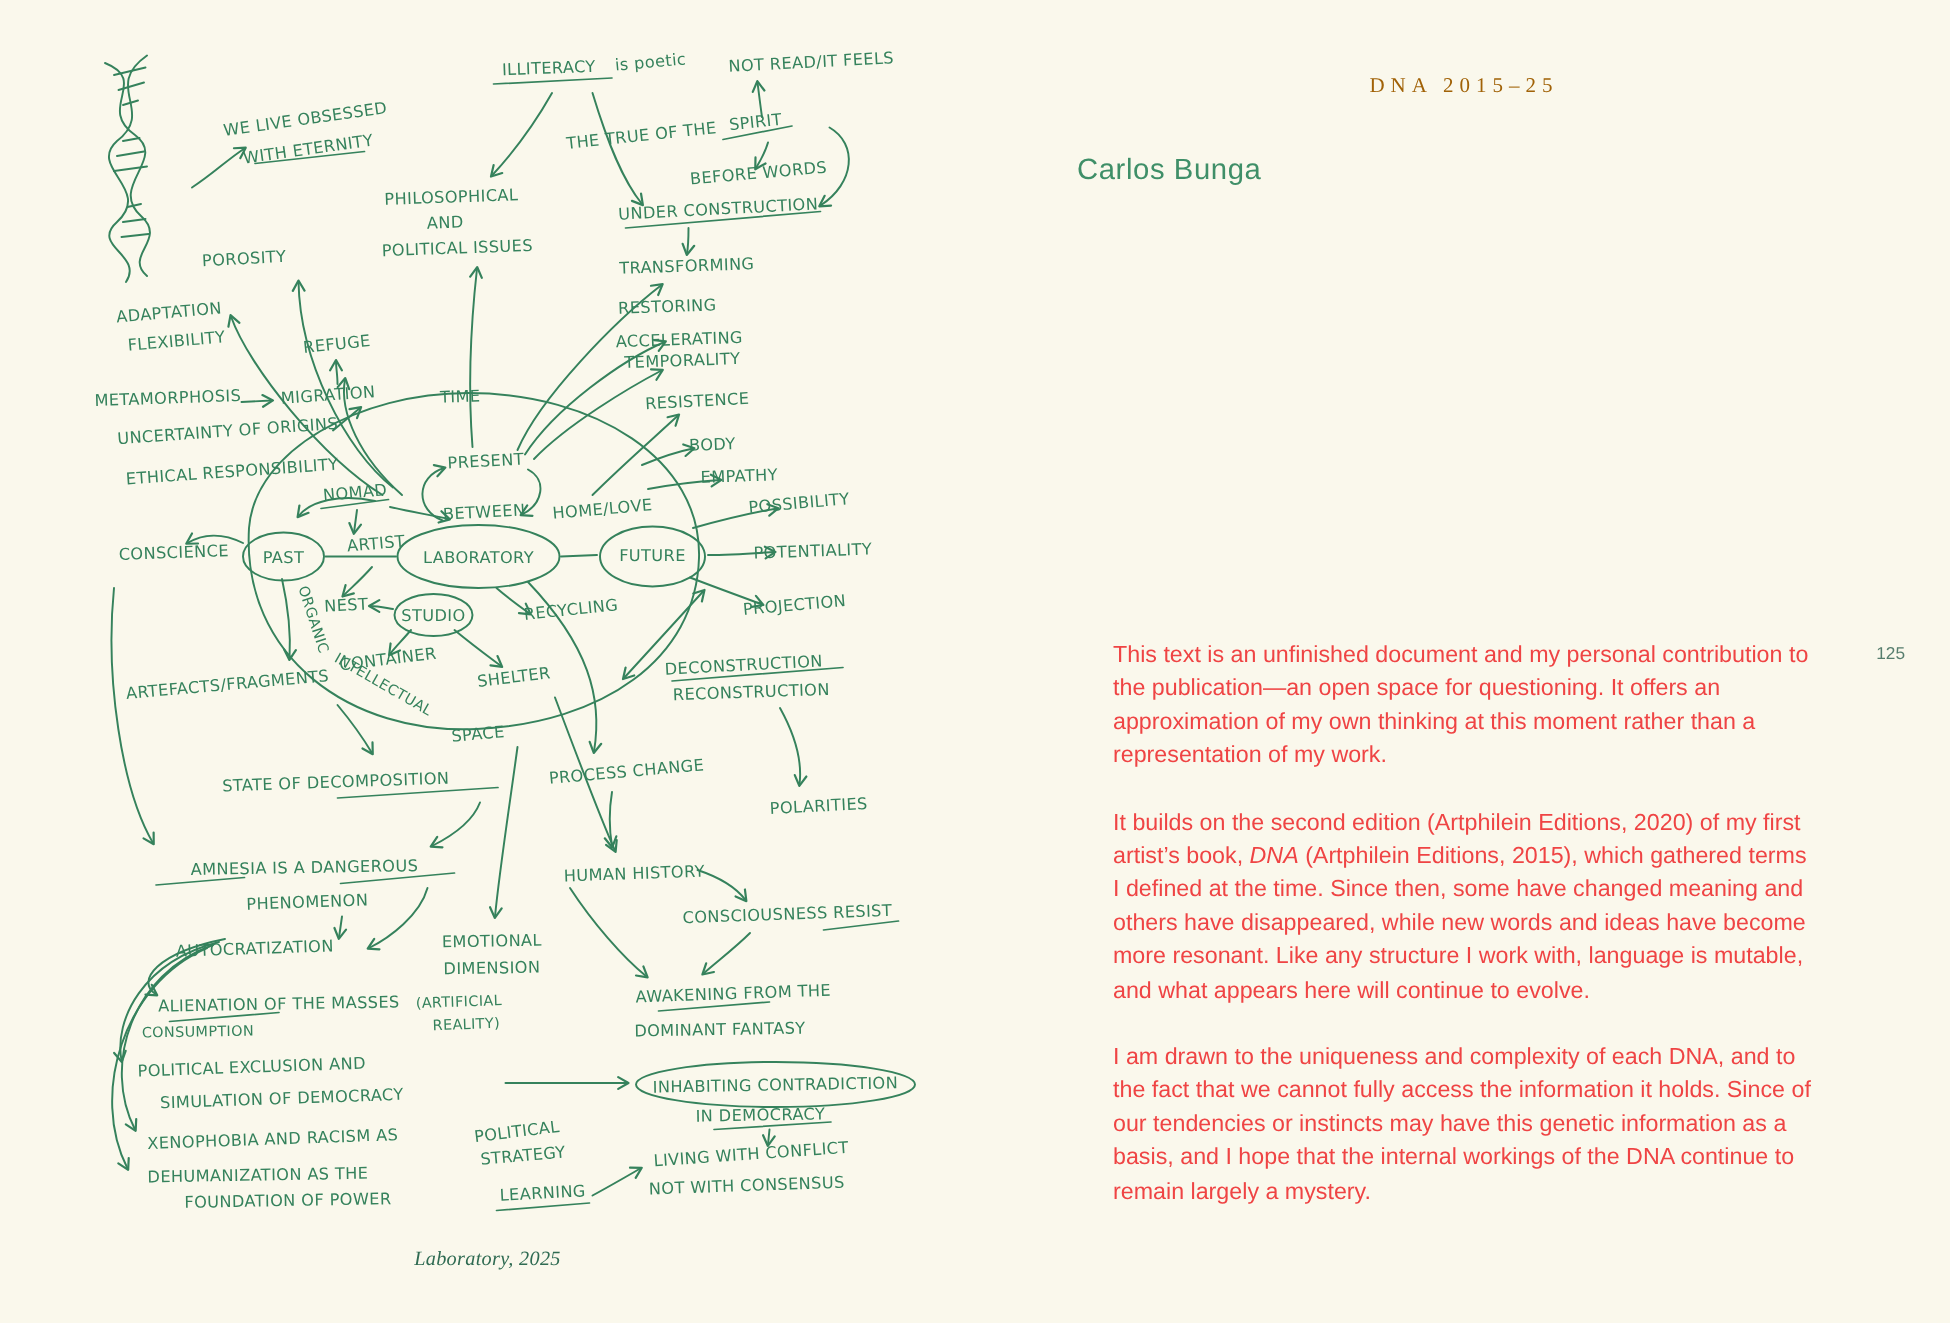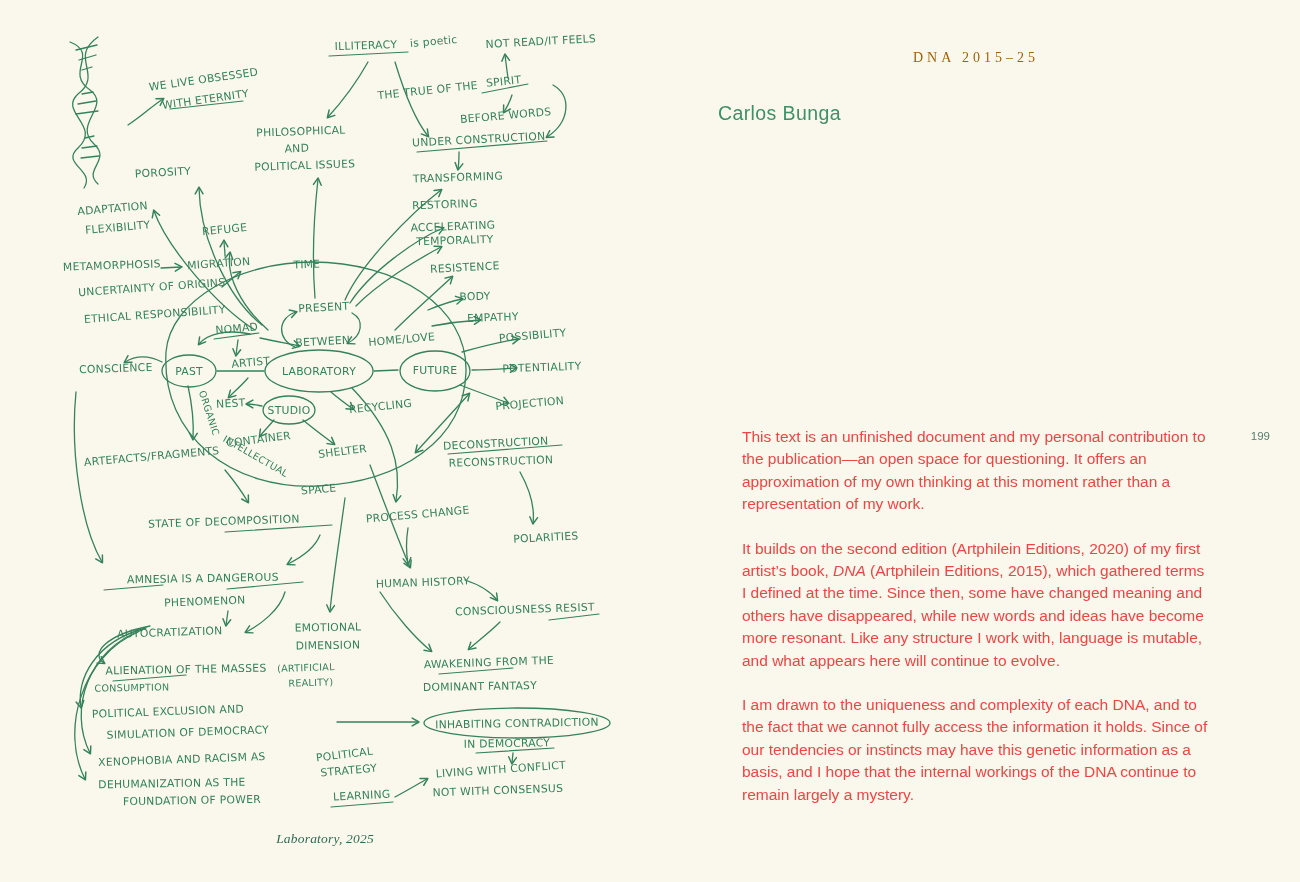--- a/index.html
+++ b/index.html
@@ -219,19 +219,19 @@
     <text class="hw" x="517" y="727" transform="rotate(-1 517 727)">INHABITING CONTRADICTION</text>
     <text class="hw" x="507" y="747" transform="rotate(-1 507 747)">IN DEMOCRACY</text>
     <text class="hw" x="501" y="773" transform="rotate(-4 501 773)">LIVING WITH CONFLICT</text>
     <text class="hw" x="498" y="794" transform="rotate(-2 498 794)">NOT WITH CONSENSUS</text>
     <text class="cap" x="325" y="843">Laboratory, 2025</text>
   </g>
 </svg>
 
 <div class="page-title">DNA 2015–25</div>
 <div class="page-author">Carlos Bunga</div>
-<div class="page-num">199</div>
+<div class="page-num">125</div>
 
 <div class="bodytext">
   <p><span>This text is an unfinished document and my personal contribution to the publication—an open space for questioning. It offers an approximation of my own thinking at this moment rather than a representation of my work.</span></p>
   <p><span>It builds on the second edition (Artphilein Editions, 2020) of my first artist’s book, </span><i>DNA</i><span> (Artphilein Editions, 2015), which gathered terms I defined at the time. Since then, some have changed meaning and others have disappeared, while new words and ideas have become more resonant. Like any structure I work with, language is mutable, and what appears here will continue to evolve.</span></p>
   <p><span>I am drawn to the uniqueness and complexity of each DNA, and to the fact that we cannot fully access the information it holds. Since of our tendencies or instincts may have this genetic information as a basis, and I hope that the internal workings of the DNA continue to remain largely a mystery.</span></p>
 </div>
 
 </body></html>

